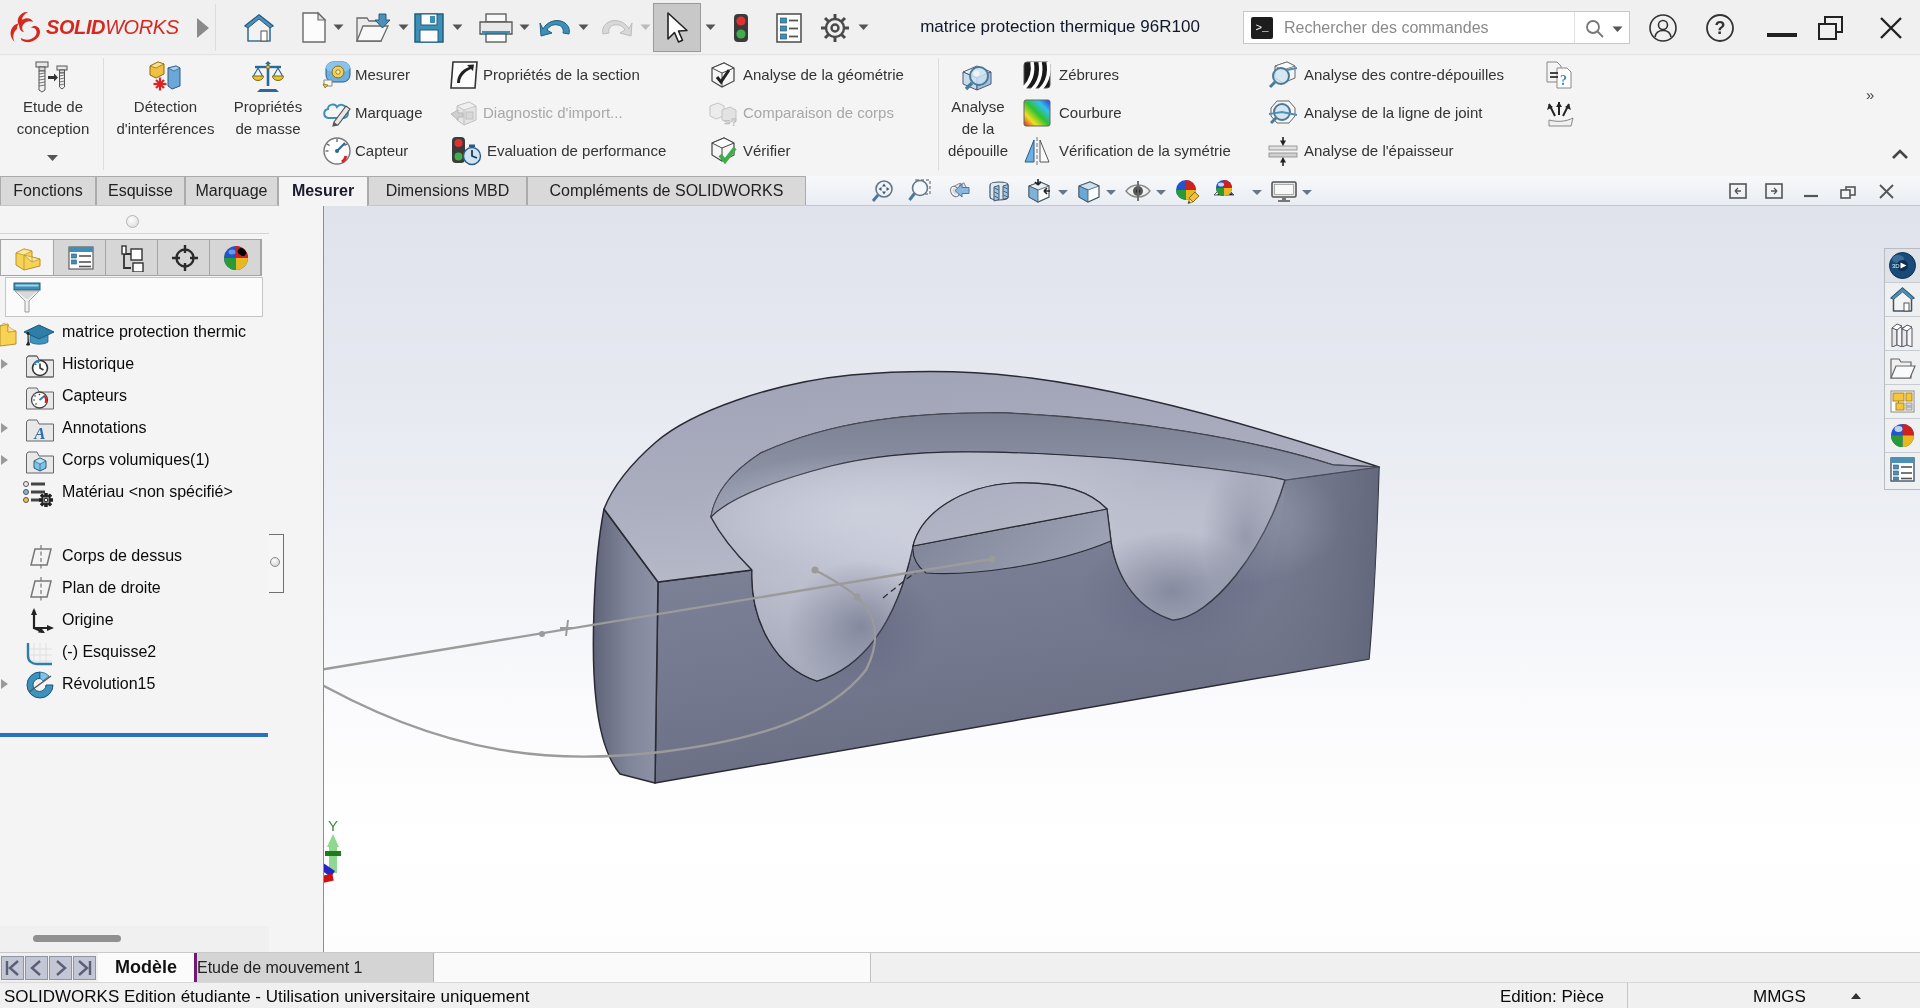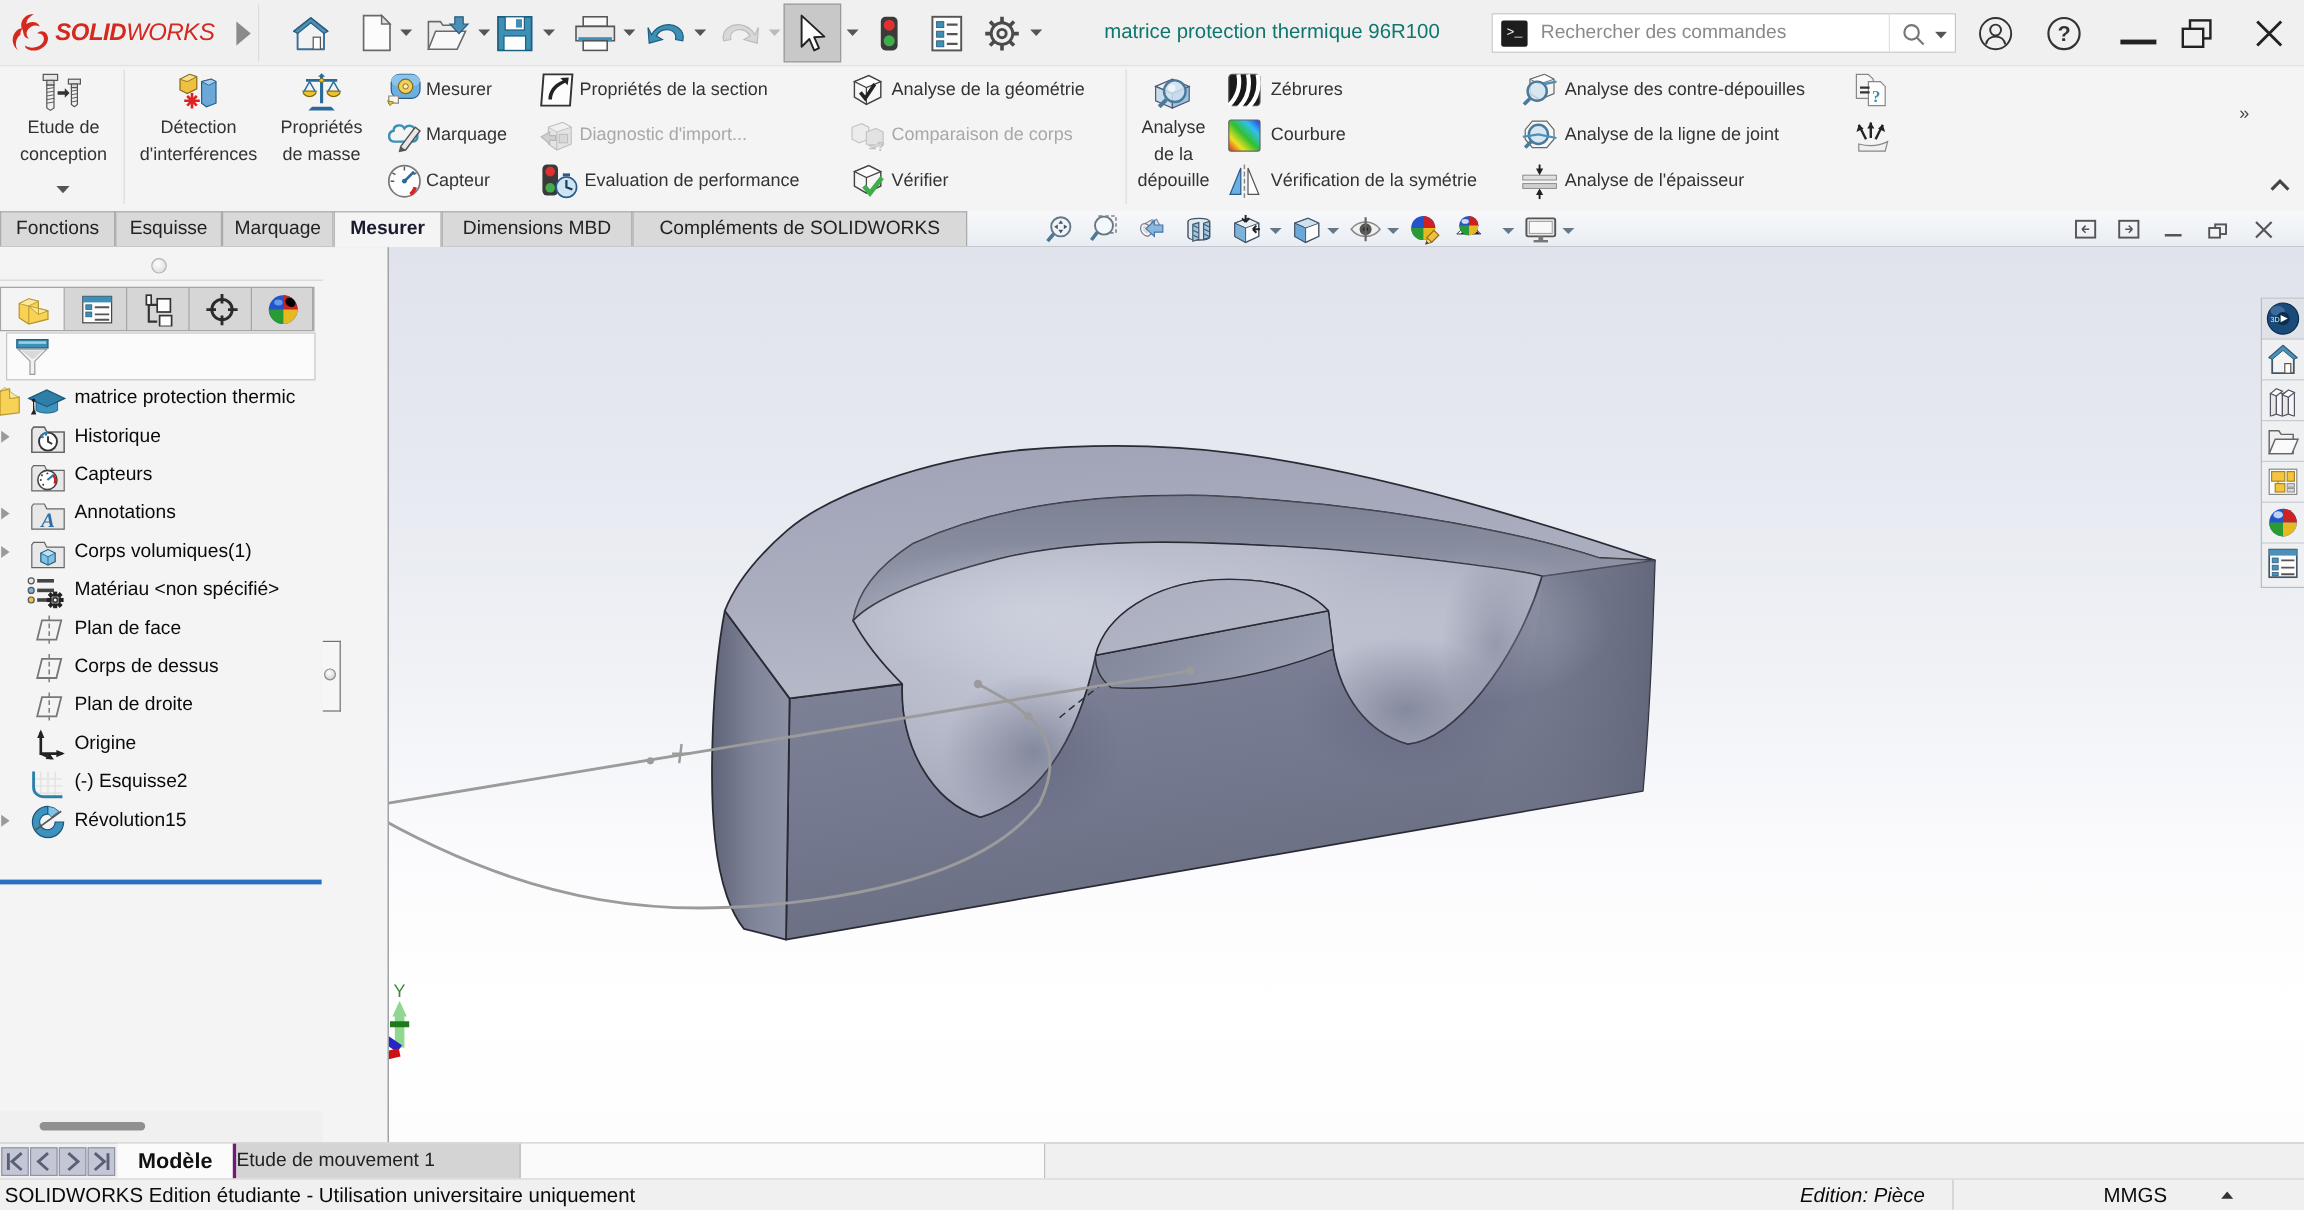--- a/index.html
+++ b/index.html
@@ -5,21 +5,21 @@
 * { margin:0; padding:0; box-sizing:border-box; }
 html,body { width:1920px; height:1008px; overflow:hidden; font-family:"Liberation Sans",sans-serif; }
 body { position:relative; background:#f0f0f0; }
 .abs { position:absolute; }
 
 #titlebar { position:absolute; left:0; top:0; width:1920px; height:55px; background:#f0f0f1; border-bottom:1px solid #e3e3e3; }
 #logo { position:absolute; left:8px; top:8px; }
 #swtext { position:absolute; left:46px; top:16px; font-size:20px; font-style:italic; color:#d5281e; letter-spacing:-0.4px; }
 #swtext b { font-weight:bold; }
 .vsep1 { position:absolute; left:215px; top:4px; width:1px; height:47px; background:#dcdcdc; }
-#doctitle { position:absolute; left:915px; width:290px; top:17px; font-size:17px; color:#0f766e; text-align:center; }
+#doctitle { position:absolute; left:915px; width:290px; top:17px; font-size:17px; color:#0f172a; text-align:center; }
 #searchbox { position:absolute; left:1243px; top:11px; width:387px; height:33px; background:#fff; border:1px solid #c8c8c8; }
 #searchbox .prompt { position:absolute; left:7px; top:5px; width:22px; height:22px; background:#1d1d1d; border-radius:2px; color:#fff; font-size:11px; font-family:"Liberation Mono",monospace; text-align:center; line-height:22px; }
 #searchbox .ph { position:absolute; left:40px; top:7px; font-size:16px; color:#8a8a8a; }
 #searchbox .sep { position:absolute; right:54px; top:0; width:1px; height:31px; background:#e0e0e0; }
 
 #ribbon { position:absolute; left:0; top:56px; width:1920px; height:120px; background:#f4f4f5; }
 .rsep { position:absolute; top:2px; width:1px; height:112px; background:#dcdcdc; }
 .biglabel { position:absolute; font-size:15px; color:#333; text-align:center; line-height:22px; }
 .slabel { position:absolute; font-size:15px; color:#333; white-space:nowrap; }
 .slabel.gray { color:#a8a8a8; }
@@ -51,21 +51,21 @@
 .tpbtn { position:absolute; left:0; width:35px; height:34px; border-bottom:1px solid #c8ccd2; }
 
 #modeltabs { position:absolute; left:0; top:952px; width:1920px; height:30px; background:#f0f0f0; border-top:1px solid #c9c9c9; }
 .navbtn { position:absolute; top:3px; width:23px; height:24px; background:#c3c6d4; border:1px solid #8f94a5; }
 #mtab1 { position:absolute; left:98px; top:0; width:99px; height:30px; background:#fbfbfc; border-right:3px solid #701a75; font-weight:bold; font-size:18px; text-align:center; line-height:29px; color:#111; }
 #mtab2 { position:absolute; left:197px; top:0; width:237px; height:30px; background:#d4d4d4; border-right:1px solid #b0b0b0; font-size:16px; line-height:29px; color:#222; }
 #mtabrest { position:absolute; left:434px; top:0; width:437px; height:30px; background:#fafafa; border-right:1px solid #c0c0c0; }
 
 #statusbar { position:absolute; left:0; top:982px; width:1920px; height:26px; background:#f0f0f1; border-top:1px solid #d8d8d8; font-size:17px; color:#0a0a0a; }
 #statusbar .lefttxt { position:absolute; left:4px; top:4px; }
-#statusbar .ed { position:absolute; left:1500px; top:4px;font-style:italic; }
+#statusbar .ed { position:absolute; left:1500px; top:4px; }
 #statusbar .vs { position:absolute; left:1627px; top:0px; width:1px; height:26px; background:#c5c5c5; }
 #statusbar .mm { position:absolute; left:1753px; top:4px; }
 </style>
 </head>
 <body>
 <div id="titlebar">
   <svg id="logo" width="36" height="42" viewBox="0 0 36 42">
     <path d="M11 17 C7 11 13 3 20 4 C16 6 14 9 14 12 C18 9 24 10 25 14 C21 12 17 14 15 17 C13.5 19.5 14 22 16 24 C12 24 11.5 20 11 17 Z" fill="#d5281e"></path>
     <path d="M9 21 C5 24 4 30 7 34 C3 31 1 25 4 20 C6 16.5 9 15.5 11 15.5 C9.5 17 9 19 9 21 Z" fill="#d5281e"></path>
     <path d="M13 30 C17 33 25 32 28 27 C30 23 27 19 23 20 C26 16 32 18.5 32 24 C32 30 25 35 18 34 C14.5 33.4 12.5 31.8 13 30 Z" fill="#d5281e"></path>
@@ -789,27 +789,20 @@
         <rect x="17.5" y="19.8" width="3" height="2.4" fill="#222"></rect>
             <rect x="27.5" y="19.8" width="3" height="2.4" fill="#222"></rect>
         <rect x="19" y="15.6" width="2.4" height="2.4" fill="#222" transform="rotate(45 20.2 16.8)"></rect>
         <rect x="26.6" y="15.6" width="2.4" height="2.4" fill="#222" transform="rotate(-45 27.8 16.8)"></rect>
         <rect x="19" y="24" width="2.4" height="2.4" fill="#222" transform="rotate(-45 20.2 25.2)"></rect>
         <rect x="26.6" y="24" width="2.4" height="2.4" fill="#222" transform="rotate(45 27.8 25.2)"></rect>
           </g>
       </svg>
       <div class="txt">Matériau &lt;non spécifié&gt;</div>
     </div>
-    <div class="trow" style="top:192px">
-      <svg class="abs" style="left:27px;top:2px" width="28" height="28" viewBox="0 0 28 28">
-          <path d="M8 6 L24 6 L20 22 L4 22 Z" fill="none" stroke="#777" stroke-width="1.5"></path>
-          <path d="M14 2 L14 26" stroke="#777" stroke-width="1.2" stroke-dasharray="4,2.5"></path>
-        </svg>
-      <div class="txt">Plan de face</div>
-    </div>
     <div class="trow" style="top:224px">
       <svg class="abs" style="left:27px;top:2px" width="28" height="28" viewBox="0 0 28 28">
           <path d="M8 6 L24 6 L20 22 L4 22 Z" fill="none" stroke="#777" stroke-width="1.5"></path>
           <path d="M14 2 L14 26" stroke="#777" stroke-width="1.2" stroke-dasharray="4,2.5"></path>
         </svg>
       <div class="txt">Corps de dessus</div>
     </div>
     <div class="trow" style="top:288px">
       <svg class="abs" style="left:27px;top:2px" width="28" height="28" viewBox="0 0 28 28">
         <path d="M7 3 L7 21 L25 21" fill="none" stroke="#222" stroke-width="2.2"></path>

